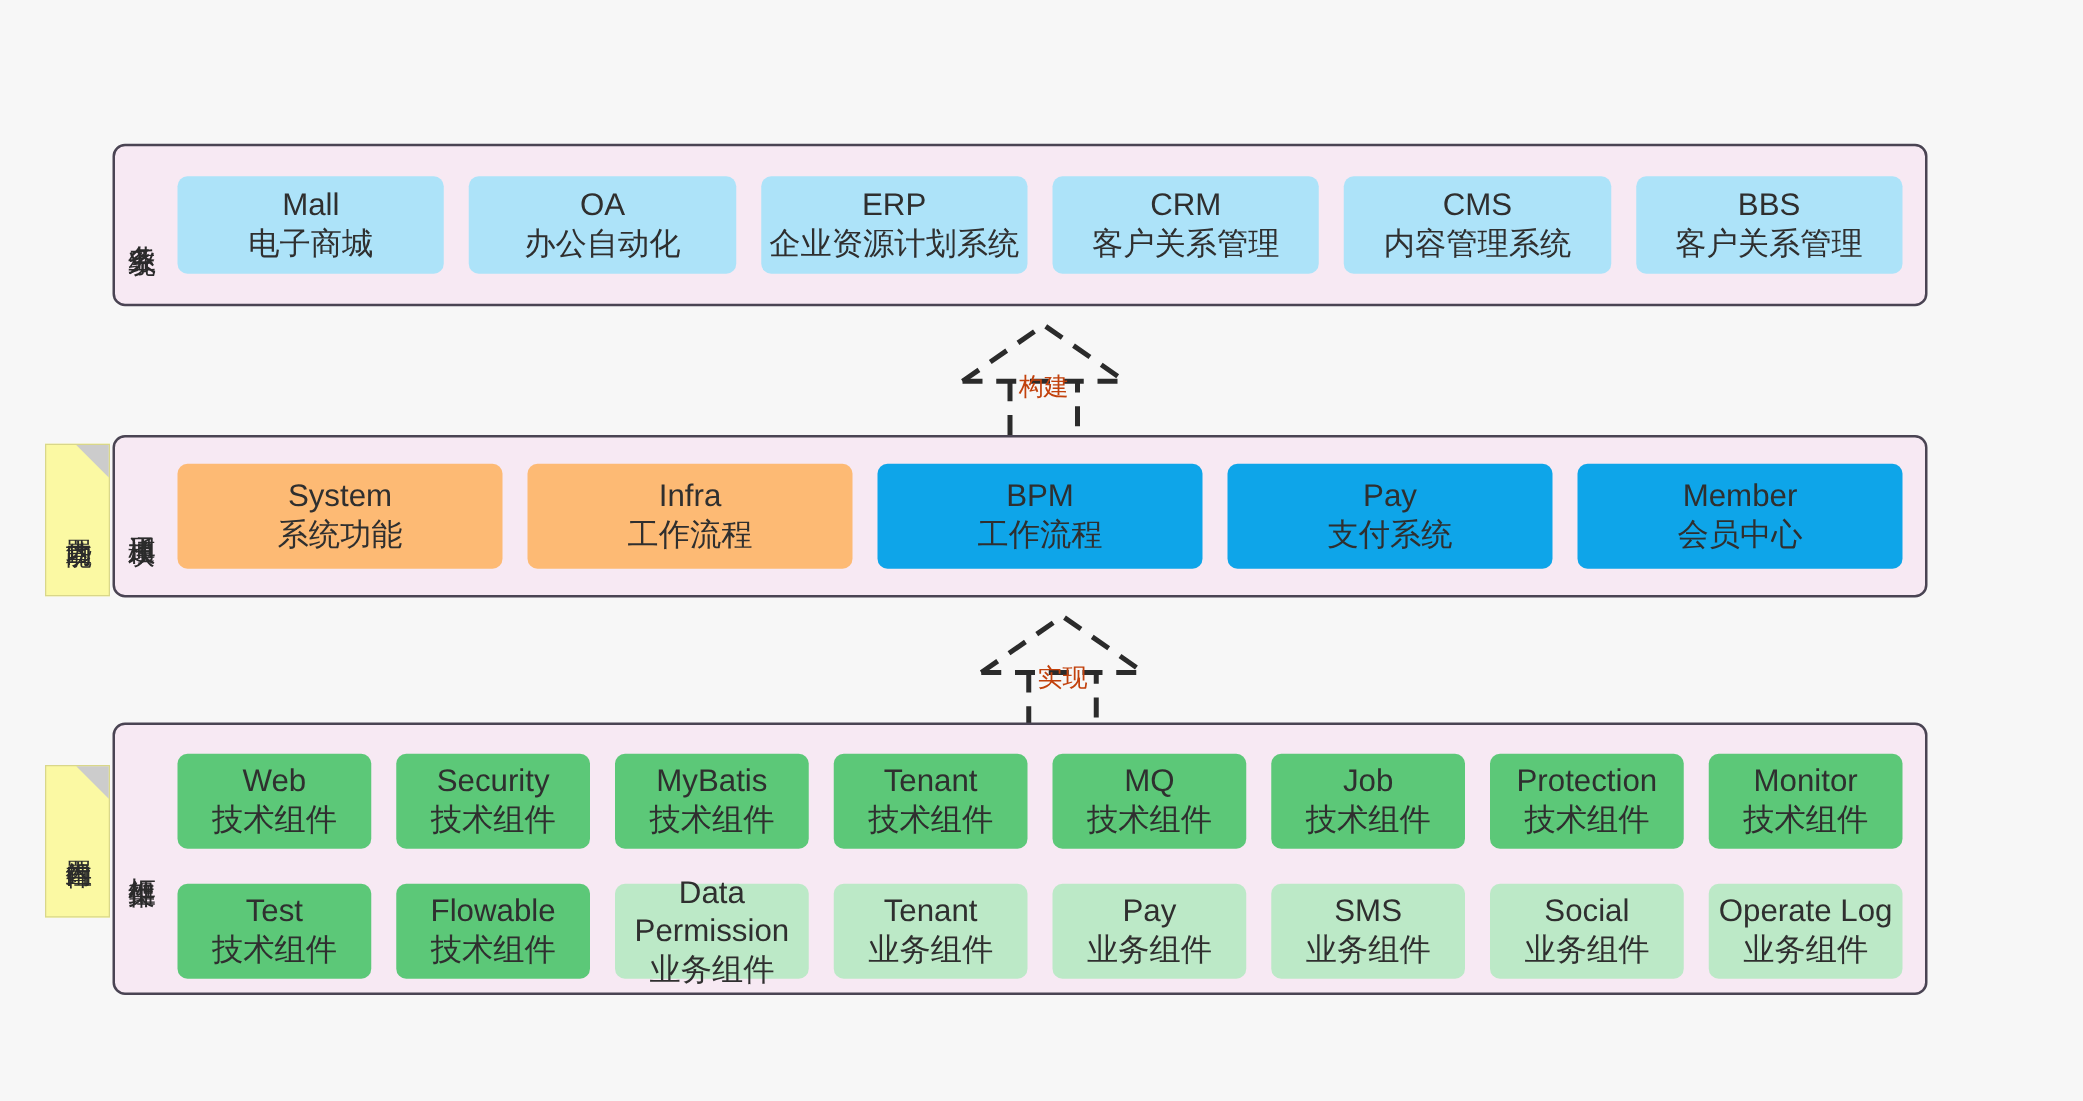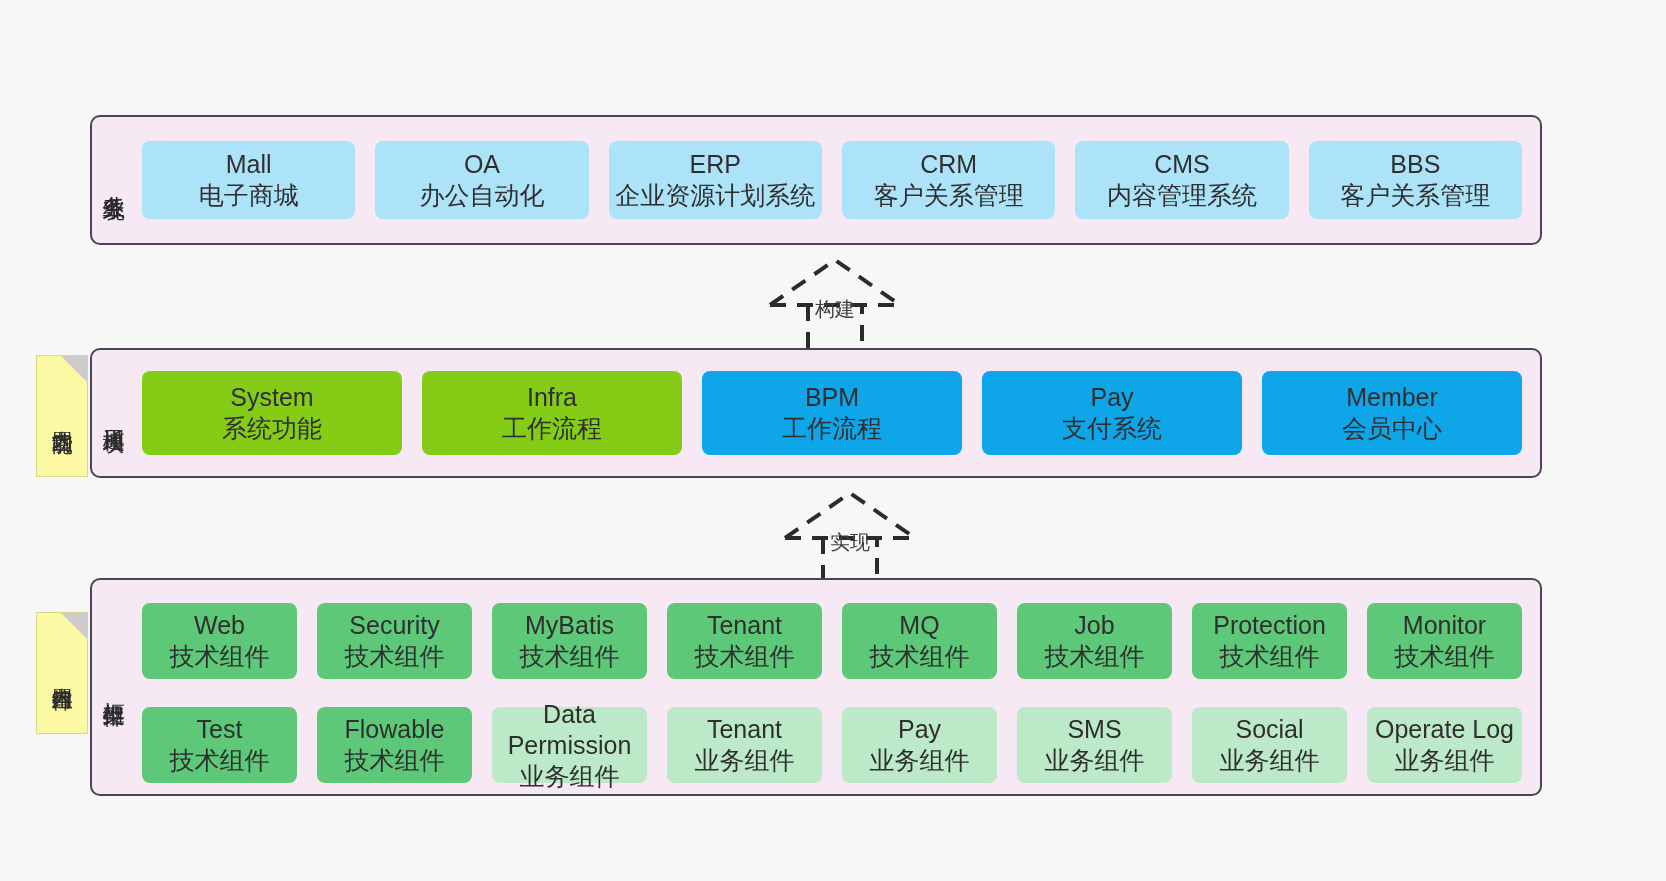--- a/index.html
+++ b/index.html
@@ -82,21 +82,21 @@
   }
   .node .n-title { white-space: nowrap; }
   .node .n-sub   { white-space: nowrap; }
   .node.wrap .n-title { white-space: normal; }
 
   .h-biz   { height: 78px; }
   .h-mod   { height: 84px; }
   .h-comp  { height: 76px; margin-top: 12px; }
 
   .c-blue       { background: #ade3f9; }
-  .c-red        { background: #84cc16; }
+  .c-red        { background: #fdba74; }
   .c-pink       { background: #0ea5e9; }
   .c-green      { background: #5cc878; }
   .c-lightgreen { background: #bce9c7; }
 
   
   .note {
     position: absolute;
     box-sizing: border-box;
     background: #fbf9a3;
     border: 1px solid #d9d78a;
@@ -128,21 +128,21 @@
     width: 150px;
     height: 95px;
   }
   .garrow svg { display: block; }
   .garrow .alabel {
     position: absolute;
     left: 0; right: 0;
     top: 41px;
     text-align: center;
     font-size: 20px;
-    color: #404040;
+    color: #c2410c;
     user-select: none;
     pointer-events: none;
   }
 </style>
 </head>
 <body>
 
 <div id="canvas">
 
   <div class="band" id="band-business" style="left:90px; top:115px; width:1452px; height:130px;">

